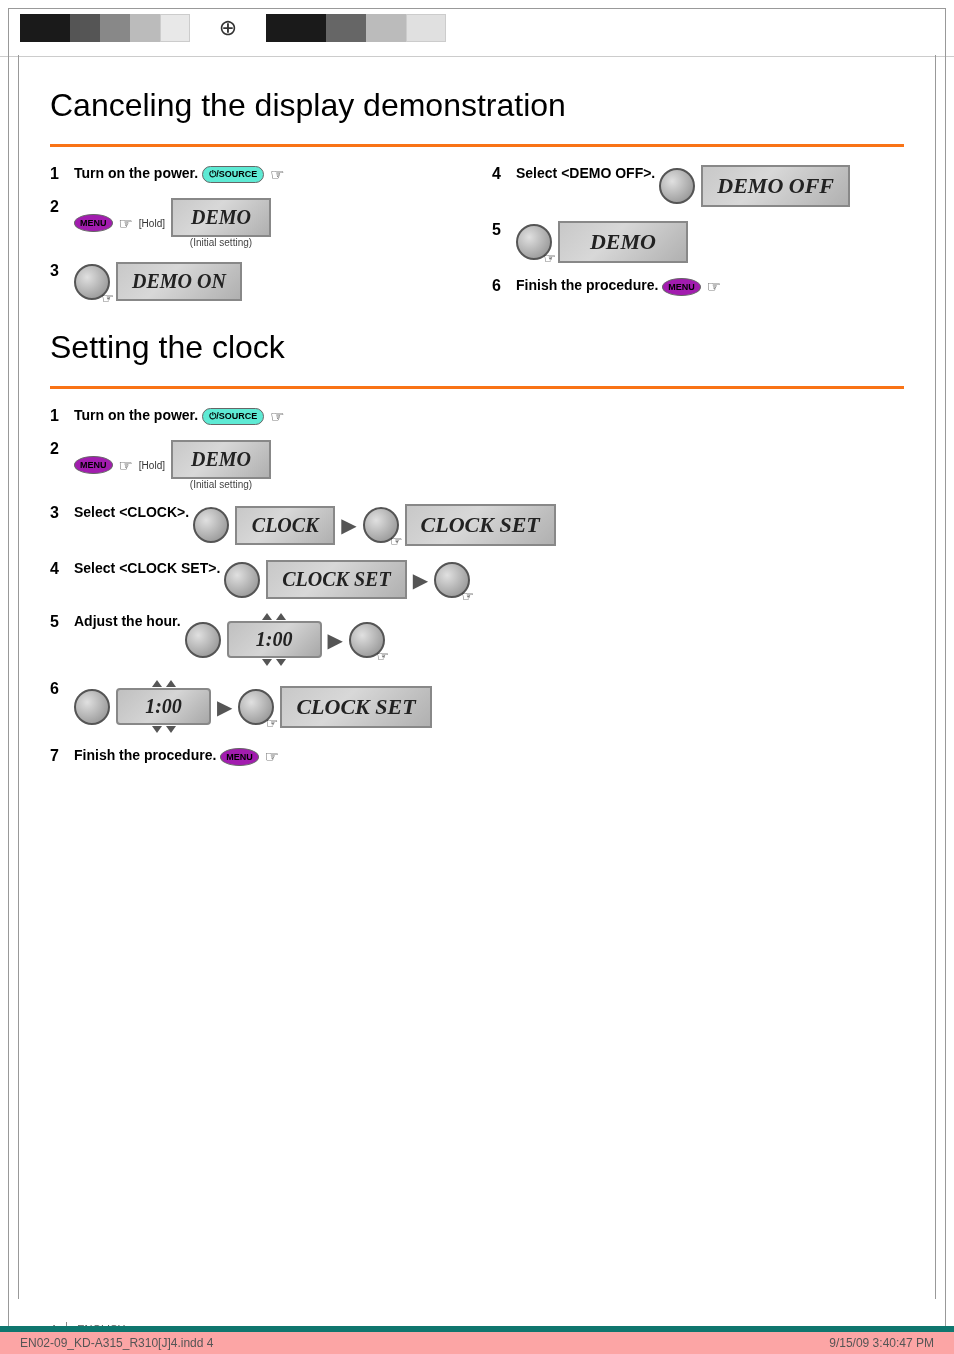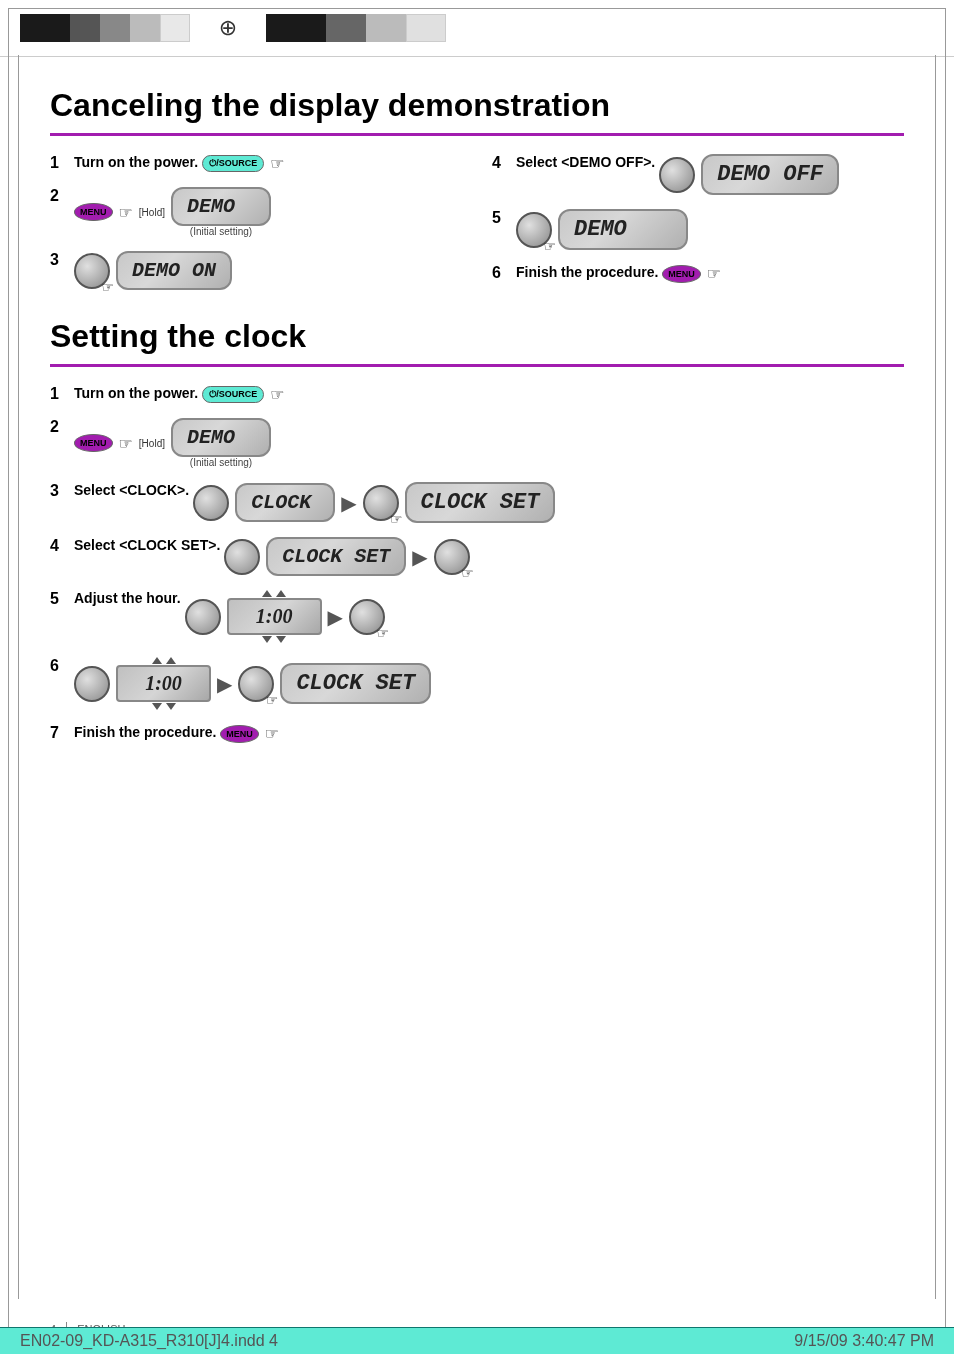--- a/index.html
+++ b/index.html
@@ -48,23 +48,23 @@
     .swatch-white2 { width: 40px; background: #e0e0e0; border: 1px solid #ccc; }
 
     
     .content {
       padding: 30px 50px 20px 50px;
     }
 
     
     .section-title {
       font-size: 32px;
-      font-weight: bold;
-      border-bottom: 3px solid #a21caf;
-      padding-bottom: 9px;
+      font-weight: normal;
+      border-bottom: 3px solid #f97316;
+      padding-bottom: 20px;
       margin-bottom: 18px;
     }
 
     
     .steps-container {
       display: grid;
       grid-template-columns: 1fr 1fr;
       gap: 0 30px;
       margin-bottom: 10px;
     }
@@ -131,29 +131,29 @@
     }
     .hold-label {
       font-size: 10px;
       color: #333;
     }
 
     
     .display-screen {
       background: linear-gradient(135deg, #c8c8c8 0%, #d8d8d8 40%, #b0b0b0 100%);
       border: 2px solid #888;
-      border-radius: 12px;
+      border-radius: 0;
       padding: 6px 14px;
-      font-family: Liberation Mono, monospace;
+      font-family: Liberation Serif, serif;
       font-style: italic;
       font-size: 20px;
       font-weight: bold;
       color: #222;
       min-width: 100px;
-      text-align: left;
+      text-align: center;
       display: inline-block;
     }
     .display-screen.wide {
       min-width: 130px;
       font-size: 22px;
     }
     .display-caption {
       font-size: 10px;
       color: #444;
       text-align: center;
@@ -190,24 +190,24 @@
     }
     .divider-line {
       width: 1px; height: 14px; background: #888;
     }
 
     
     .print-bar {
       position: absolute;
       bottom: 0;
       left: 0; right: 0;
-      background: #5eead4;
-      border-top: 1px solid #0f766e;
+      background: #fca5a5;
+      border-top: 6px solid #0f766e;
       padding: 4px 20px;
-      font-size: 16px;
+      font-size: 12px;
       color: #555;
       display: flex;
       justify-content: space-between;
     }
 
     .side-margin-left {
       position: absolute;
       left: 18px;
       top: 55px;
       bottom: 55px;

